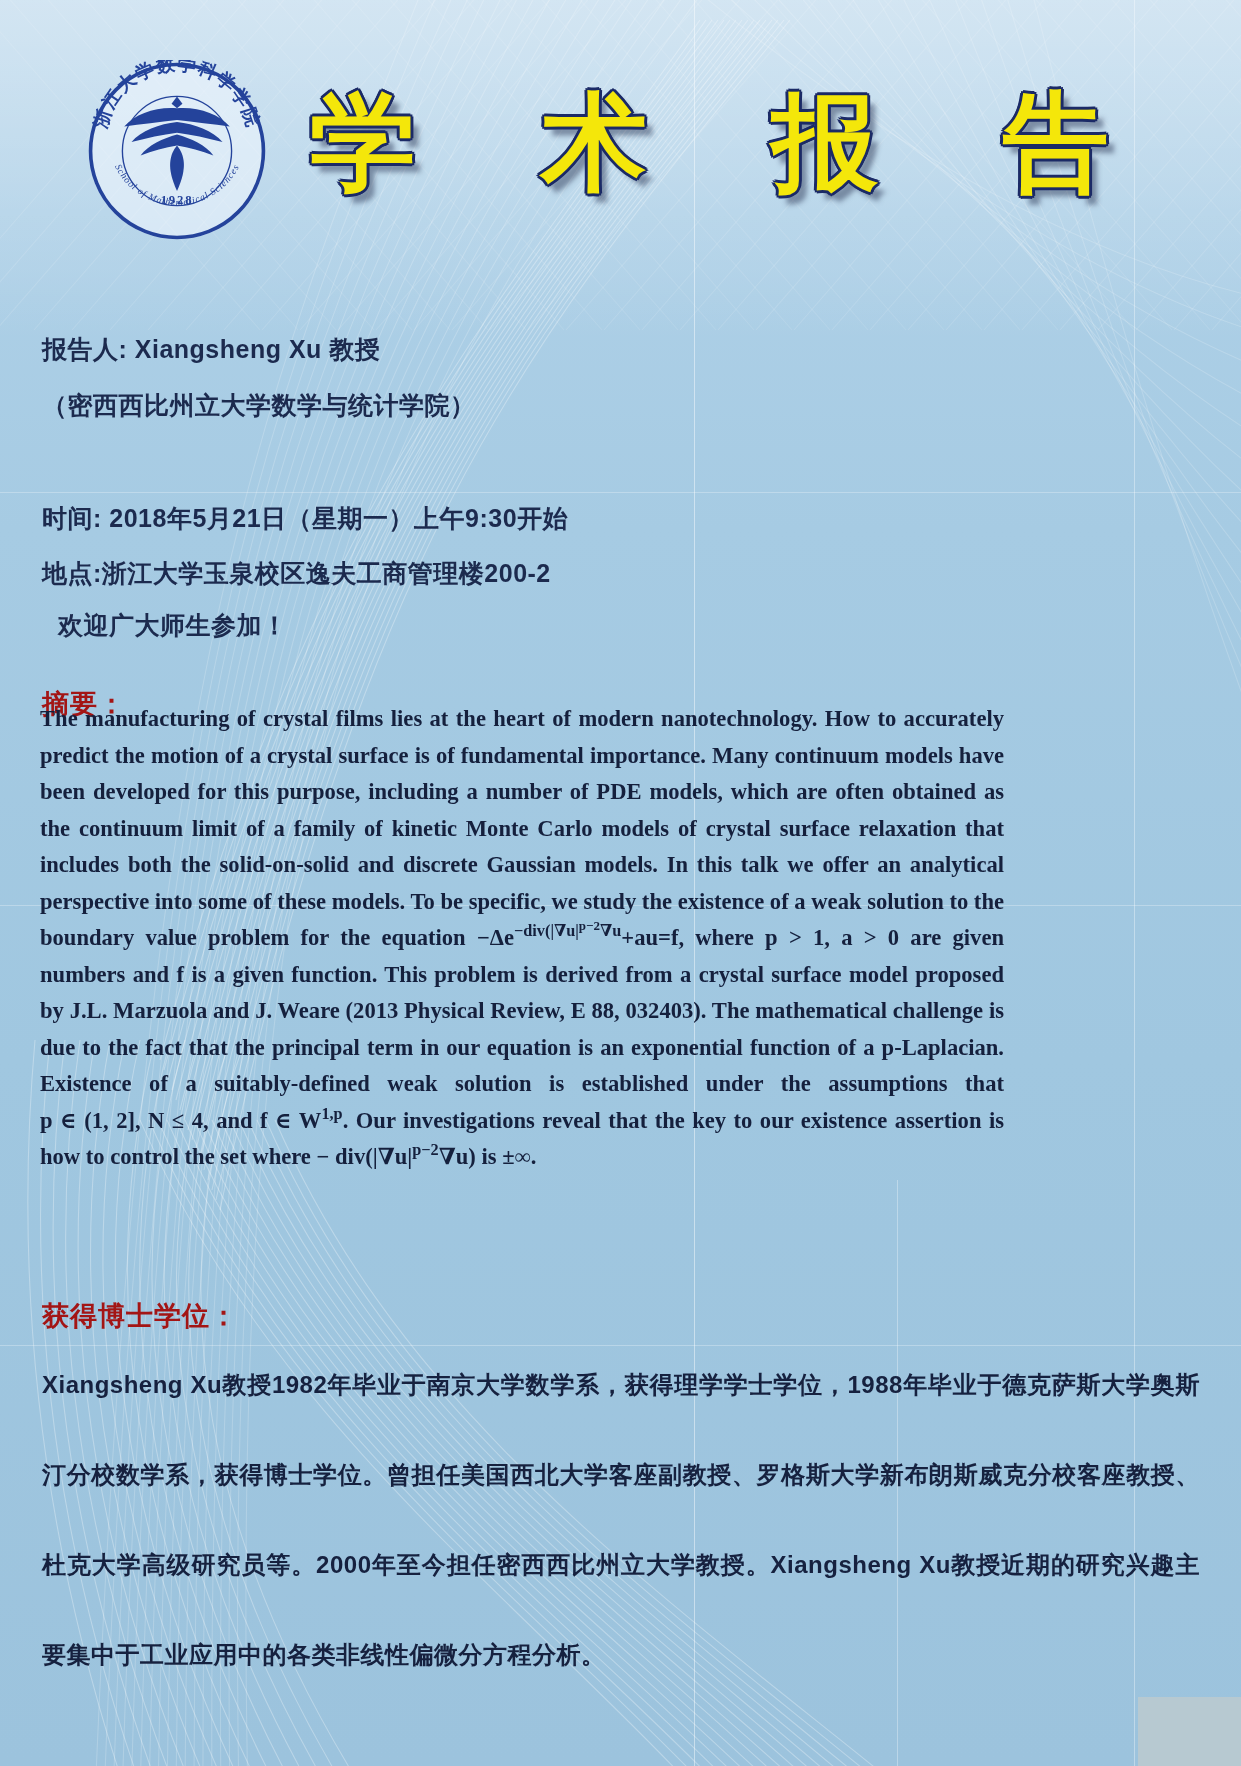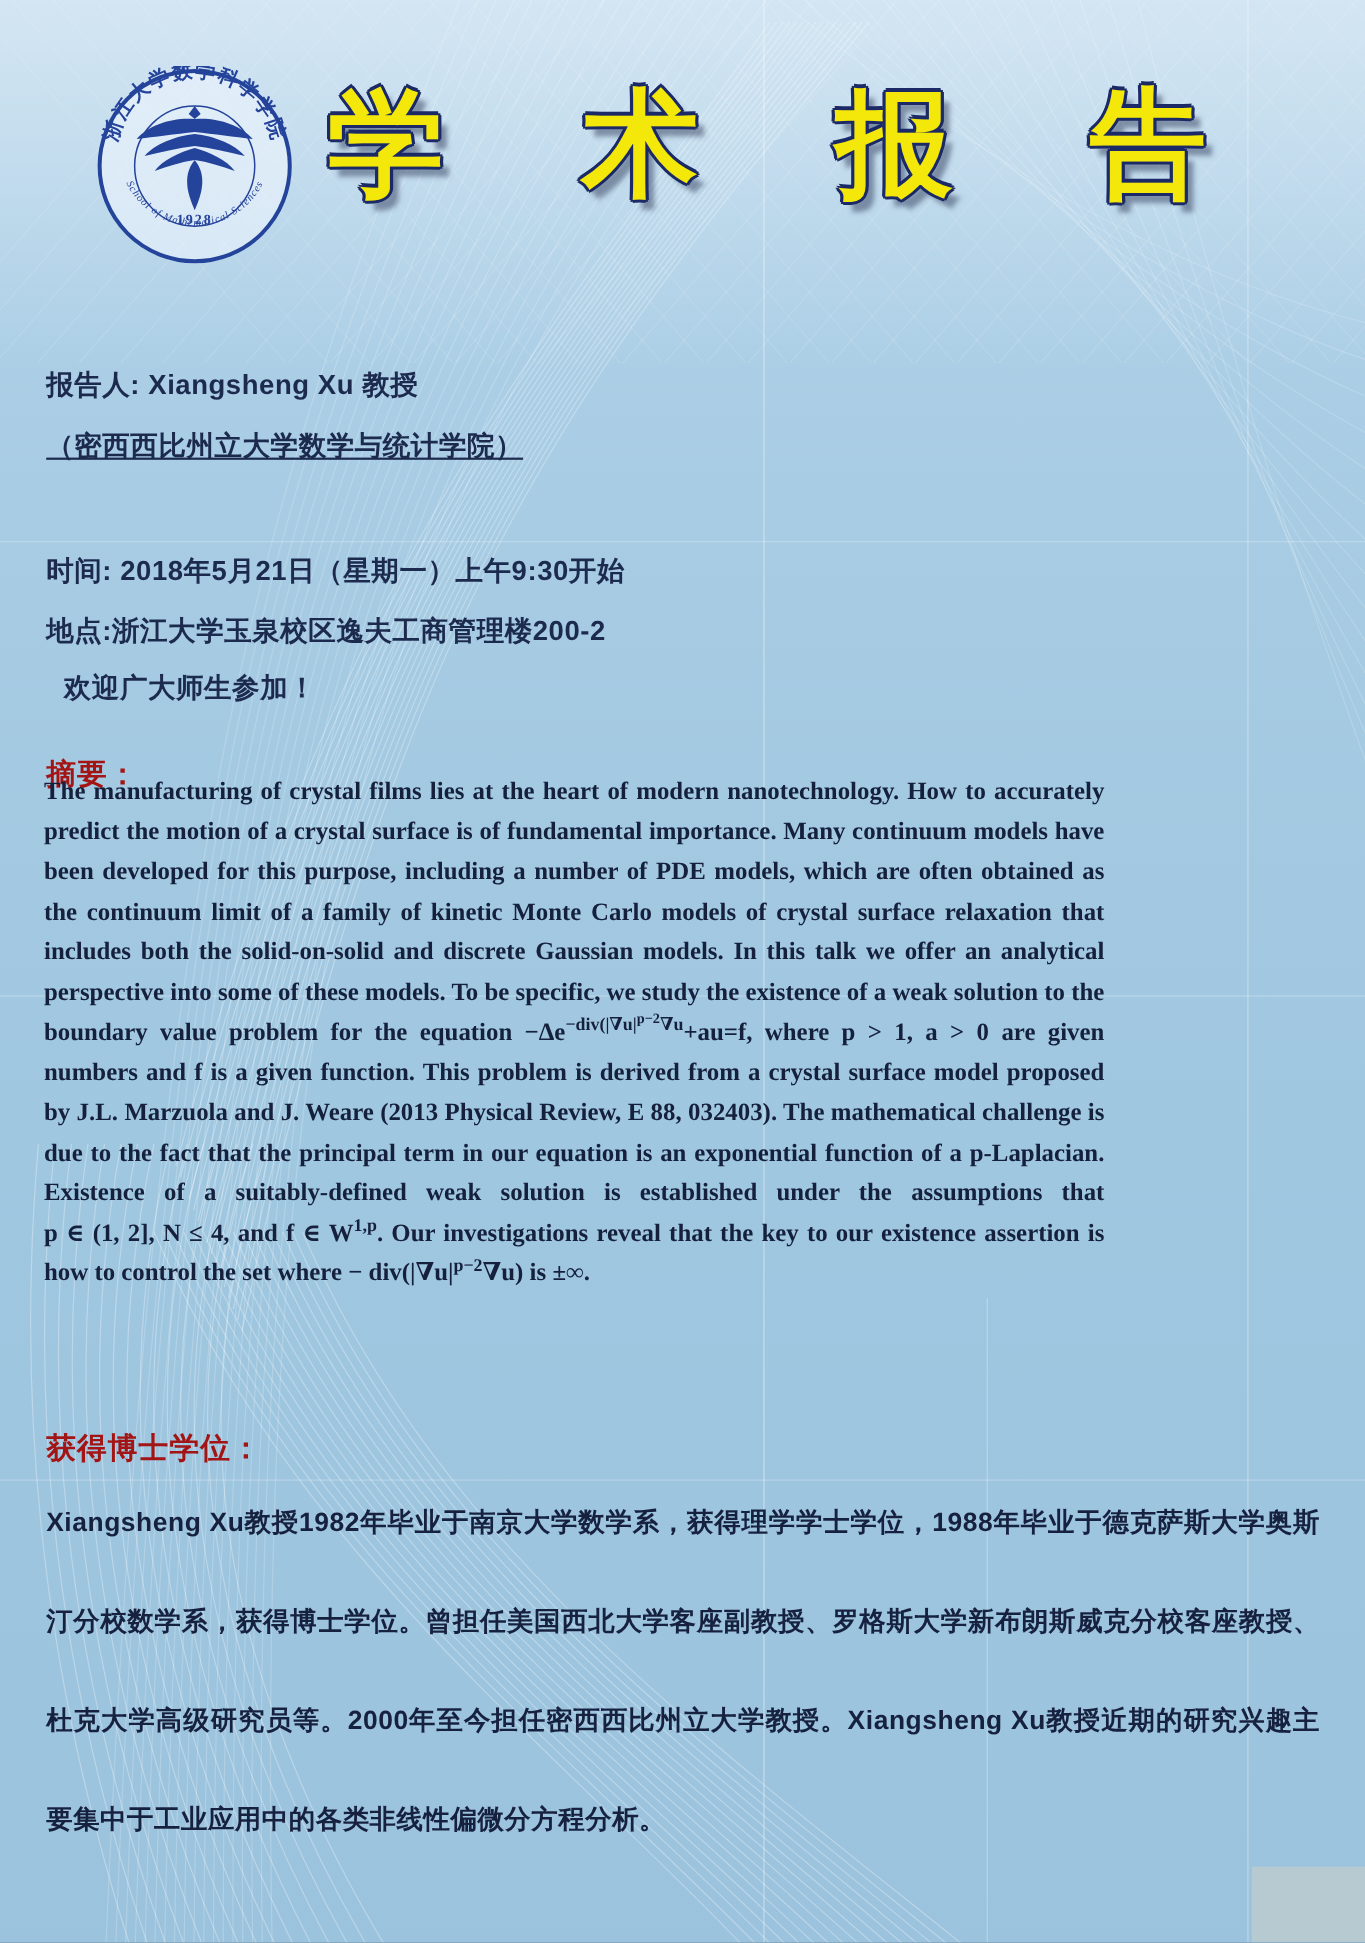--- a/index.html
+++ b/index.html
@@ -17,32 +17,32 @@
   .corner-patch{position:absolute;left:1138px;top:1697px;right:0;bottom:0;background:#b7c9d1;z-index:0;}
 
   .layer{position:absolute;left:0;top:0;width:100%;height:100%;z-index:1;}
 
   .logo{position:absolute;left:86px;top:60px;width:182px;height:182px;}
   .logo .arc-cn{font-family:"Liberation Serif","DejaVu Serif",serif;font-size:20px;font-weight:bold;fill:#24439b;letter-spacing:2px;}
   .logo .arc-en{font-family:"Liberation Serif","DejaVu Serif",serif;font-size:10.5px;font-style:italic;fill:#24439b;letter-spacing:1px;}
   .logo .logo-year{font-family:"Liberation Serif","DejaVu Serif",serif;font-size:14px;font-weight:bold;fill:#24439b;letter-spacing:2px;}
 
   .poster-title{
-    position:absolute;left:298px;top:58px;margin:0;
+    position:absolute;left:298px;top:58px;margin:12px;
     font-family:"DejaVu Serif","Liberation Serif",serif;font-weight:bold;
     font-size:106px;line-height:1.35;letter-spacing:44px;white-space:nowrap;
     color:#f4e70a;
     text-shadow:-3px 0 #1b2a66,3px 0 #1b2a66,0 -3px #1b2a66,0 3px #1b2a66,
       -2px -2px #1b2a66,2px 2px #1b2a66,2px -2px #1b2a66,-2px 2px #1b2a66,
       8px 9px 5px rgba(50,62,92,.5);
   }
 
   .info-line{position:absolute;left:42px;right:60px;margin:0;
     font-size:25px;font-weight:bold;color:#1c2a4e;letter-spacing:.5px;}
-  .speaker{top:333px;} .affil{top:389px;text-decoration:underline;} .topic{top:446px;}
+  .speaker{top:333px;} .affil{top:389px;} .topic{top:446px;}
   .time{top:502px;} .venue{top:557px;} .welcome{top:609px;margin-left:16px;}
 
   .section-heading{position:absolute;left:42px;margin:0;
     font-size:27px;font-weight:bold;color:#a31515;letter-spacing:1px;}
   .abs-heading{top:666px;margin-top:20px;} .bio-heading{top:1298px;}
 
   .abstract-text{position:absolute;left:40px;top:701px;width:964px;margin:0;
     font-family:"Liberation Serif","DejaVu Serif",serif;font-weight:bold;
     font-size:22.6px;line-height:36.5px;color:#15203d;text-align:justify;}
   .abstract-text sup{font-size:.72em;line-height:0;}

